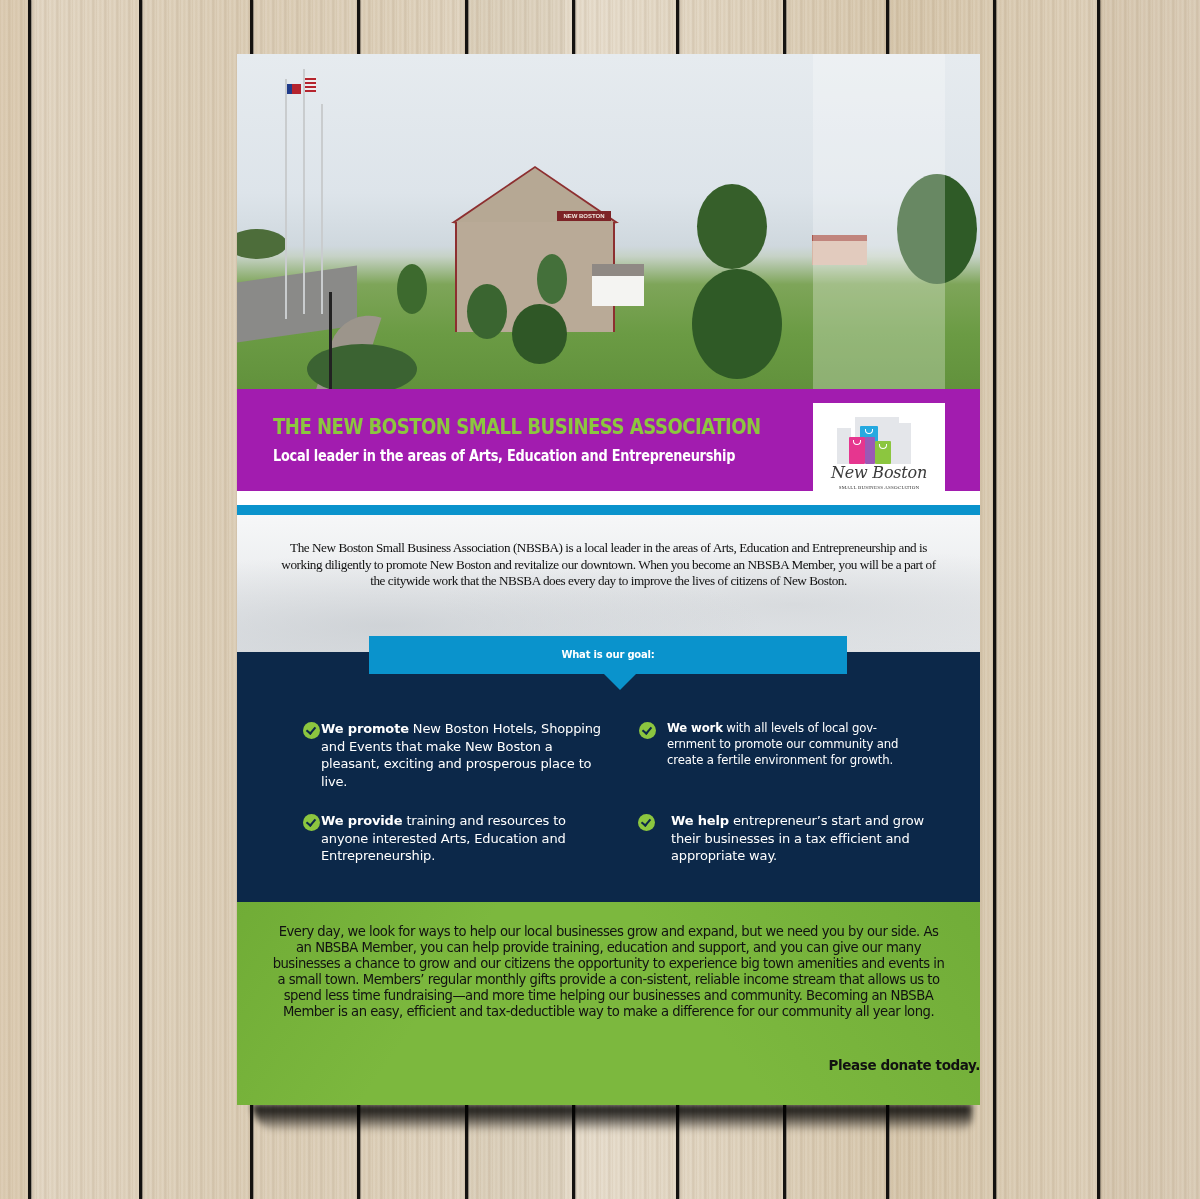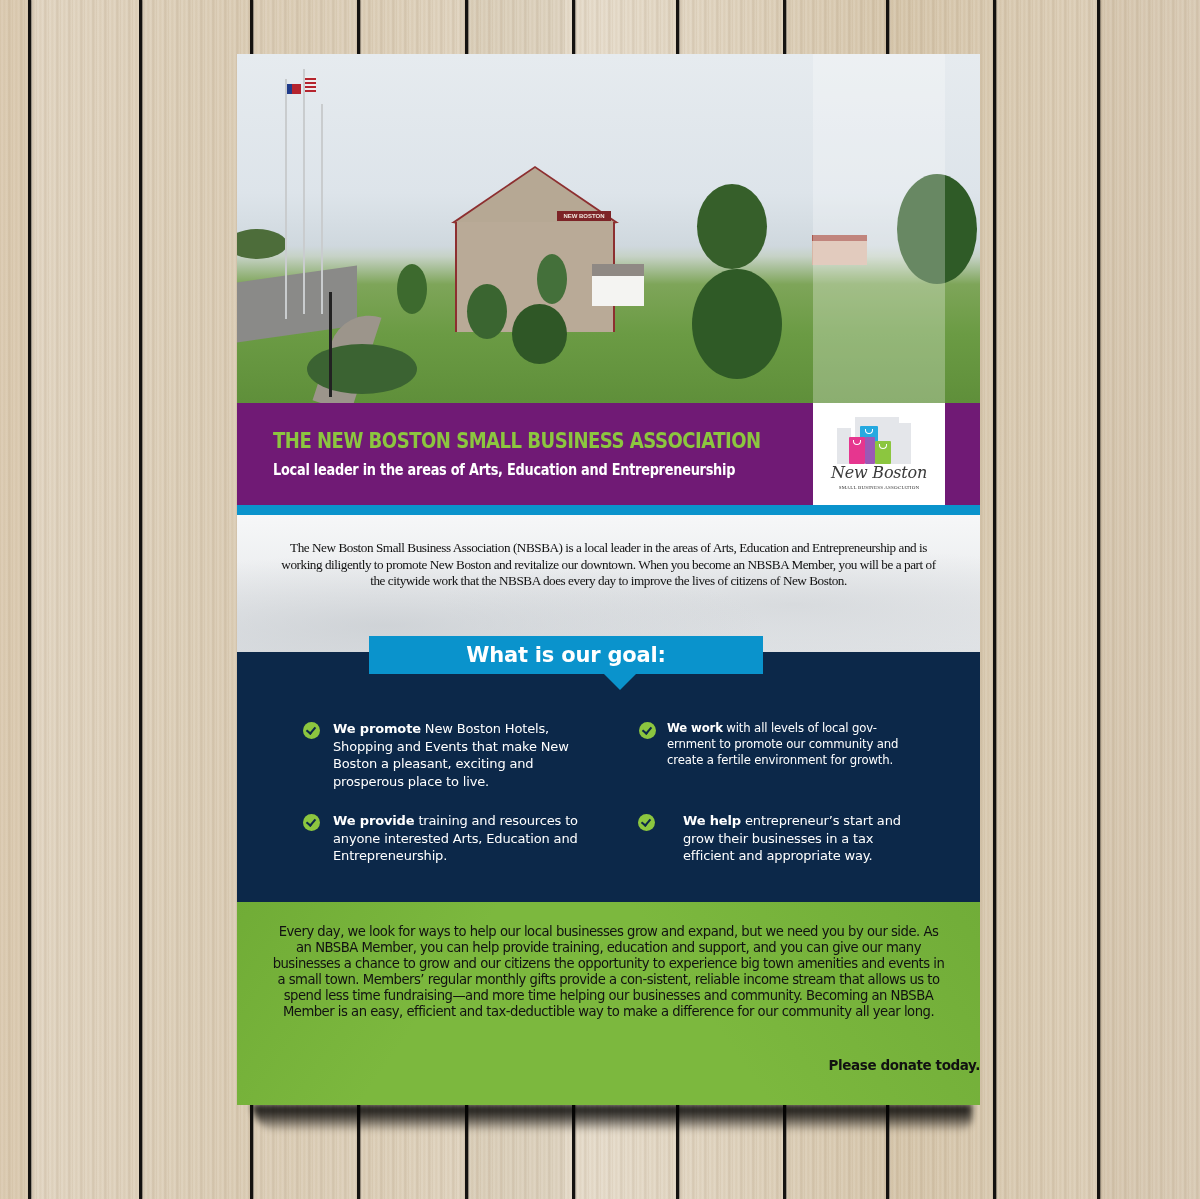--- a/index.html
+++ b/index.html
@@ -93,22 +93,22 @@
       position: absolute; left: 576px; top: 0; width: 132px; height: 349px;
       background: rgba(255,255,255,0.28);
     }
     .photo .far-building {
       position: absolute; left: 575px; top: 181px; width: 55px; height: 30px;
       background: #d7b7a6; border-top: 6px solid #a9574c;
     }
 
     
     .title-band {
-      position: absolute; left: 0; top: 349px; width: 743px; height: 102px;
-      background: #701a75;
+      position: absolute; left: 0; top: 335px; width: 743px; height: 102px;
+      background: #a21caf;
     }
     .title-band .title {
       position: absolute; left: 36px; top: 26px;
       font-family: "DejaVu Sans", sans-serif;
       font-size: 21px; font-weight: bold; color: #8cc63f;
       letter-spacing: -0.6px; transform: scaleX(0.86); transform-origin: left;
       white-space: nowrap;
     }
     .title-band .subtitle {
       position: absolute; left: 36px; top: 58px;
@@ -168,25 +168,25 @@
       font-family: Liberation Serif, serif;
       font-size: 13.2px; line-height: 16.6px; letter-spacing: -0.45px;
     }
 
     
     .goal {
       position: absolute; left: 0; top: 598px; width: 743px; height: 250px;
       background: #0c2849;
     }
     .goal-banner {
-      position: absolute; left: 132px; top: 582px; width: 394px; height: 38px;
+      position: absolute; left: 132px; top: 582px; width: 478px; height: 38px;
       background: #0a93cc; z-index: 2;
       text-align: center; color: #ffffff;
       font-family: "DejaVu Sans", sans-serif; font-weight: bold;
-      font-size: 21px; line-height: 38px; letter-spacing: -0.2px;
+      font-size: 10px; line-height: 38px; letter-spacing: -0.2px;
     }
     .goal-arrow {
       position: absolute; left: 366px; top: 619px; width: 0; height: 0;
       border-left: 17px solid transparent; border-right: 17px solid transparent;
       border-top: 17px solid #0a93cc; z-index: 2;
     }
     .goal-item {
       position: absolute; display: flex; align-items: flex-start;
       color: #ffffff; font-family: "DejaVu Sans", sans-serif;
     }
@@ -194,21 +194,21 @@
       width: 17px; height: 17px; border-radius: 50%;
       background: #8cc63f; flex-shrink: 0; position: relative; margin-top: 2px;
     }
     .goal-item .check::after {
       content: ""; position: absolute; left: 5px; top: 3px;
       width: 4px; height: 7px;
       border-right: 2.5px solid #0c2849; border-bottom: 2.5px solid #0c2849;
       transform: rotate(40deg);
     }
     .goal-item .text {
-      margin-left: 13px; font-size: 13px; line-height: 17.5px; letter-spacing: -0.15px;
+      margin-left: 1px; font-size: 13px; line-height: 17.5px; letter-spacing: -0.15px;
     }
     .goal-item .text.small { font-size: 11.7px; line-height: 16px; }
     .goal-item b { font-weight: bold; }
 
     
     .green {
       position: absolute; left: 0; top: 848px; width: 743px; height: 203px;
       background:
         linear-gradient(125deg, rgba(90,150,40,0.35) 0%, rgba(255,255,255,0) 30%),
         linear-gradient(55deg, rgba(255,255,255,0) 60%, rgba(80,140,40,0.25) 100%),
@@ -318,21 +318,21 @@
     <div class="goal-item" style="left:66px;top:160px;width:300px">
       <span class="check"></span>
       <span class="text"><b>We provide</b><span> training and resources to anyone interested Arts, Education and Entrepreneurship.</span></span>
     </div>
     <div class="goal-item" style="left:402px;top:68px;width:280px">
       <span class="check"></span>
       <span class="text small" style="margin-left:11px"><b>We work</b><span> with all levels of local gov-ernment to promote our community and create a fertile environment for growth.</span></span>
     </div>
     <div class="goal-item" style="left:401px;top:160px;width:290px">
       <span class="check"></span>
-      <span class="text" style="margin-left:28px"><b>We help</b><span> entrepreneur’s start and grow their businesses in a tax efficient and appropriate way.</span></span>
+      <span class="text" style="margin-left:16px"><b>We help</b><span> entrepreneur’s start and grow their businesses in a tax efficient and appropriate way.</span></span>
     </div>
   </div>
   <div class="goal-banner">What is our goal:</div>
   <div class="goal-arrow"></div>
 
   <div class="green">
     <p>Every day, we look for ways to help our local businesses grow and expand, but we need you by our side. As an NBSBA Member, you can help provide training, education and support, and you can give our many businesses a chance to grow and our citizens the opportunity to experience big town amenities and events in a small town. Members’ regular monthly gifts provide a con-sistent, reliable income stream that allows us to spend less time fundraising—and more time helping our businesses and community. Becoming an NBSBA Member is an easy, efficient and tax-deductible way to make a difference for our community all year long.</p>
     <div class="cta">Please donate today.</div>
   </div>
 </div>

